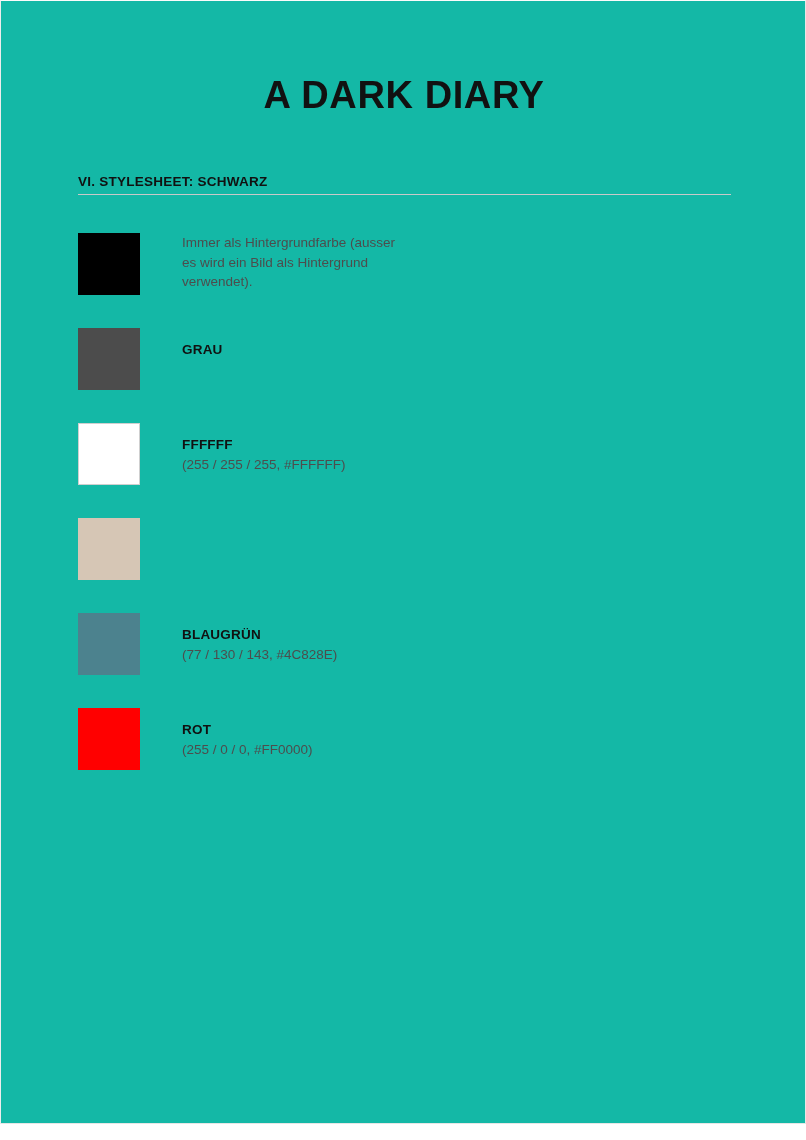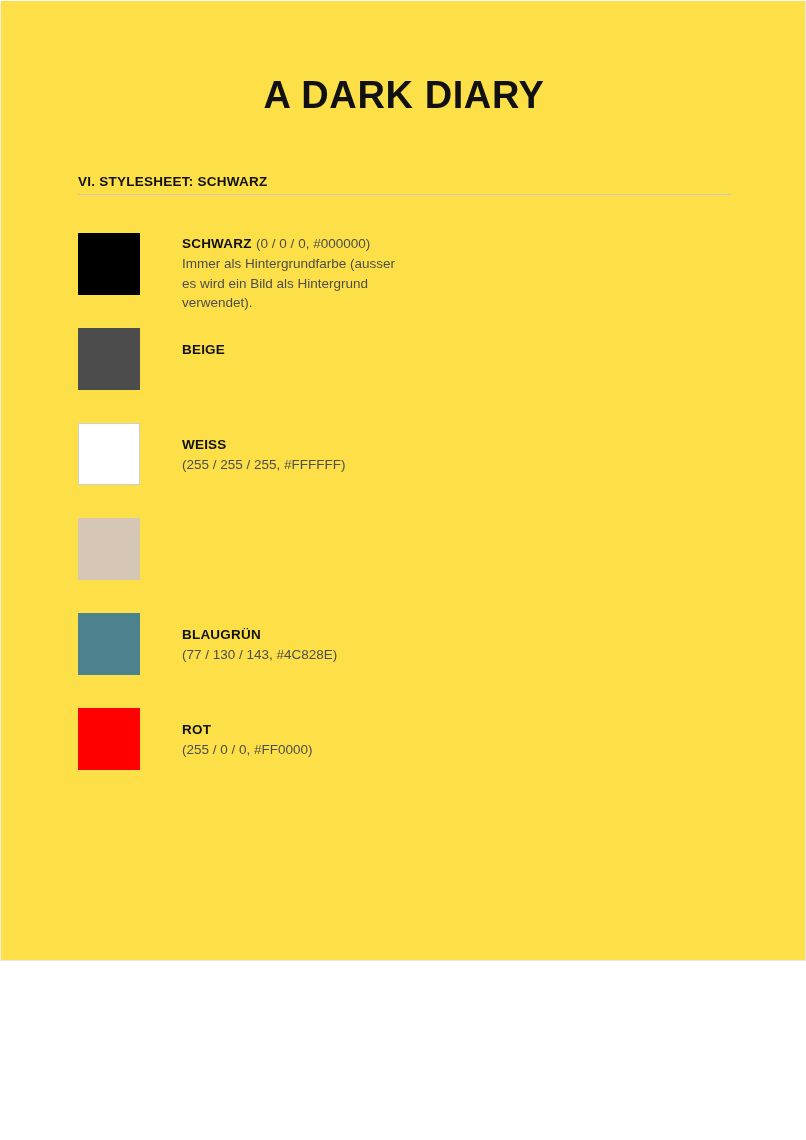--- a/index.html
+++ b/index.html
@@ -7,22 +7,22 @@
     padding: 0;
     background: #ffffff;
   }
   body {
     font-family: "Liberation Sans", sans-serif;
     -webkit-font-smoothing: antialiased;
   }
   .page {
     position: relative;
     width: 806px;
-    height: 961px;
-    background: #fde047;
+    height: 1124px;
+    background: #14b8a6;
     box-sizing: border-box;
     border-left: 1px solid #ededed;
     border-right: 1px solid #e6e6e6;
     border-bottom: 1px solid #e6e6e6;
     border-top: 1px solid #fbfbfb;
     overflow: hidden;
     text-decoration: underline;
   }
 
   
@@ -131,34 +131,33 @@
   <div class="doc-title">A DARK DIARY</div>
 
   <div class="section-head">VI. STYLESHEET: SCHWARZ</div>
 
   <div class="section-rule"></div>
 
   <div class="color-list">
       <div class="color-row">
         <div class="swatch" style="background: rgb(0, 0, 0);"></div>
         <div class="row-text inline">
-          <div class="title-line"><span class="color-name">SCHWARZ</span> <span class="color-values">(0 / 0 / 0, #000000)</span></div>
           <div class="color-desc">Immer als Hintergrundfarbe (ausser es wird ein Bild als Hintergrund verwendet).</div>
         </div>
       </div>
       <div class="color-row">
         <div class="swatch" style="background: rgb(76, 76, 76);"></div>
         <div class="row-text stacked">
-          <div class="color-name">BEIGE</div>
+          <div class="color-name">GRAU</div>
         </div>
       </div>
       <div class="color-row">
         <div class="swatch outlined" style="background: rgb(255, 255, 255);"></div>
         <div class="row-text stacked">
-          <div class="color-name">WEISS</div>
+          <div class="color-name">FFFFFF</div>
           <div class="color-values">(255 / 255 / 255, #FFFFFF)</div>
         </div>
       </div>
       <div class="color-row">
         <div class="swatch" style="background: rgb(214, 198, 181);"></div>
       </div>
       <div class="color-row">
         <div class="swatch" style="background: rgb(76, 130, 142);"></div>
         <div class="row-text stacked">
           <div class="color-name">BLAUGRÜN</div>

